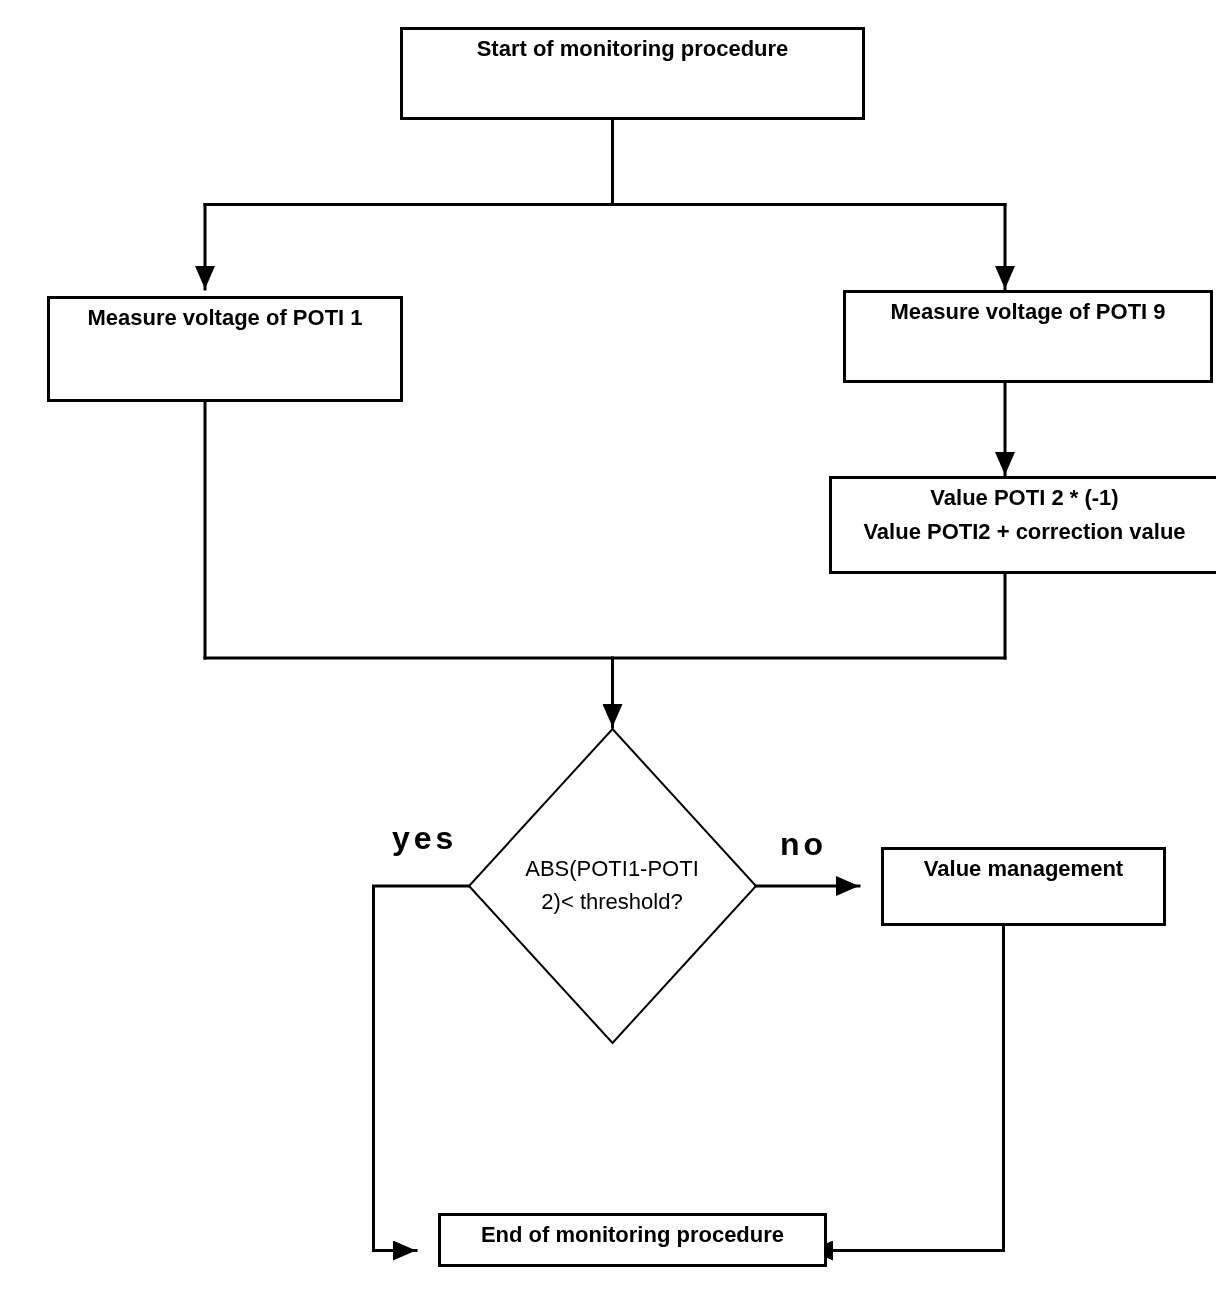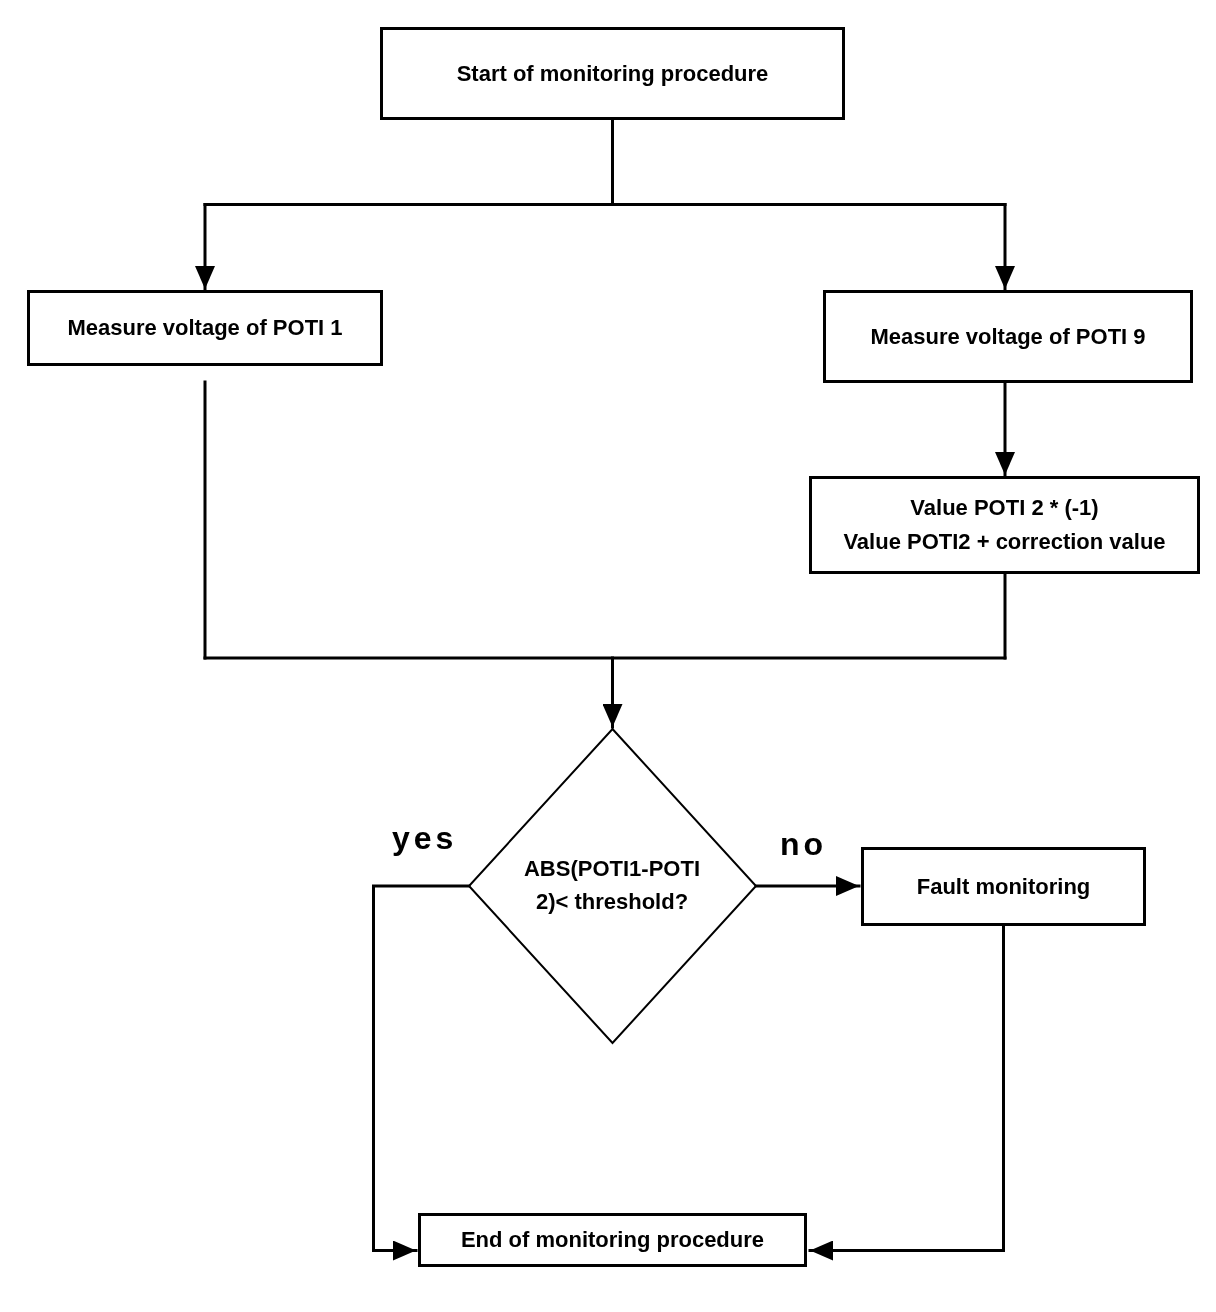--- a/index.html
+++ b/index.html
@@ -33,39 +33,40 @@
     stroke: #000000;
     stroke-width: 2;
   }
   .node {
     position: absolute;
     z-index: 2;
     box-sizing: border-box;
     border: 3px solid #000000;
     background: #ffffff;
     display: flex;
-    align-items: center;
+    align-items: flex-start;
     justify-content: center;
     text-align: center;
     font-weight: bold;
     font-size: 22px;
     line-height: 34px;
     padding: 2px 14px;
+    margin-left: 20px;
   }
   .multiline {
     white-space: pre-line;
   }
   .decision-label {
     position: absolute;
     z-index: 2;
     display: flex;
     align-items: center;
     justify-content: center;
     text-align: center;
-    font-weight: bold;
+    font-weight: normal;
     font-size: 22px;
     line-height: 33px;
     white-space: pre-line;
     background: transparent;
   }
   .branch-label {
     position: absolute;
     z-index: 2;
     font-weight: bold;
     font-size: 32px;
@@ -109,38 +110,38 @@
 
     <path class="edge" d="M756 886 H 859" marker-end="url(#arrow)"></path>
 
     <path class="edge" d="M1003.5 926 V 1250.5 H 810" marker-end="url(#arrow)"></path>
   </svg>
 
   <div class="node" style="left:380px; top:27px; width:465px; height:93px;">
     <span>Start of monitoring procedure</span>
   </div>
 
-  <div class="node" style="left:27px; top:290px; width:356px; height:76px;">
+  <div class="node" style="left:27px; top:296px; width:356px; height:106px;">
     <span>Measure voltage of POTI 1</span>
   </div>
 
   <div class="node" style="left:823px; top:290px; width:370px; height:93px;">
     <span>Measure voltage of POTI 9</span>
   </div>
 
   <div class="node" style="left:809px; top:476px; width:391px; height:98px;">
     <span class="multiline">Value POTI 2 * (-1)
 Value POTI2 + correction value</span>
   </div>
 
   <div class="decision-label" style="left:452px; top:845px; width:320px; height:80px;">ABS(POTI1-POTI
 2)&lt; threshold?</div>
 
   <div class="node" style="left:861px; top:847px; width:285px; height:79px;">
-    <span>Fault monitoring</span>
+    <span>Value management</span>
   </div>
 
   <div class="node" style="left:418px; top:1213px; width:389px; height:54px;">
     <span>End of monitoring procedure</span>
   </div>
 
   <div class="branch-label" style="left:392px; top:820px;">yes</div>
 
   <div class="branch-label" style="left:780px; top:826px;">no</div>
 

